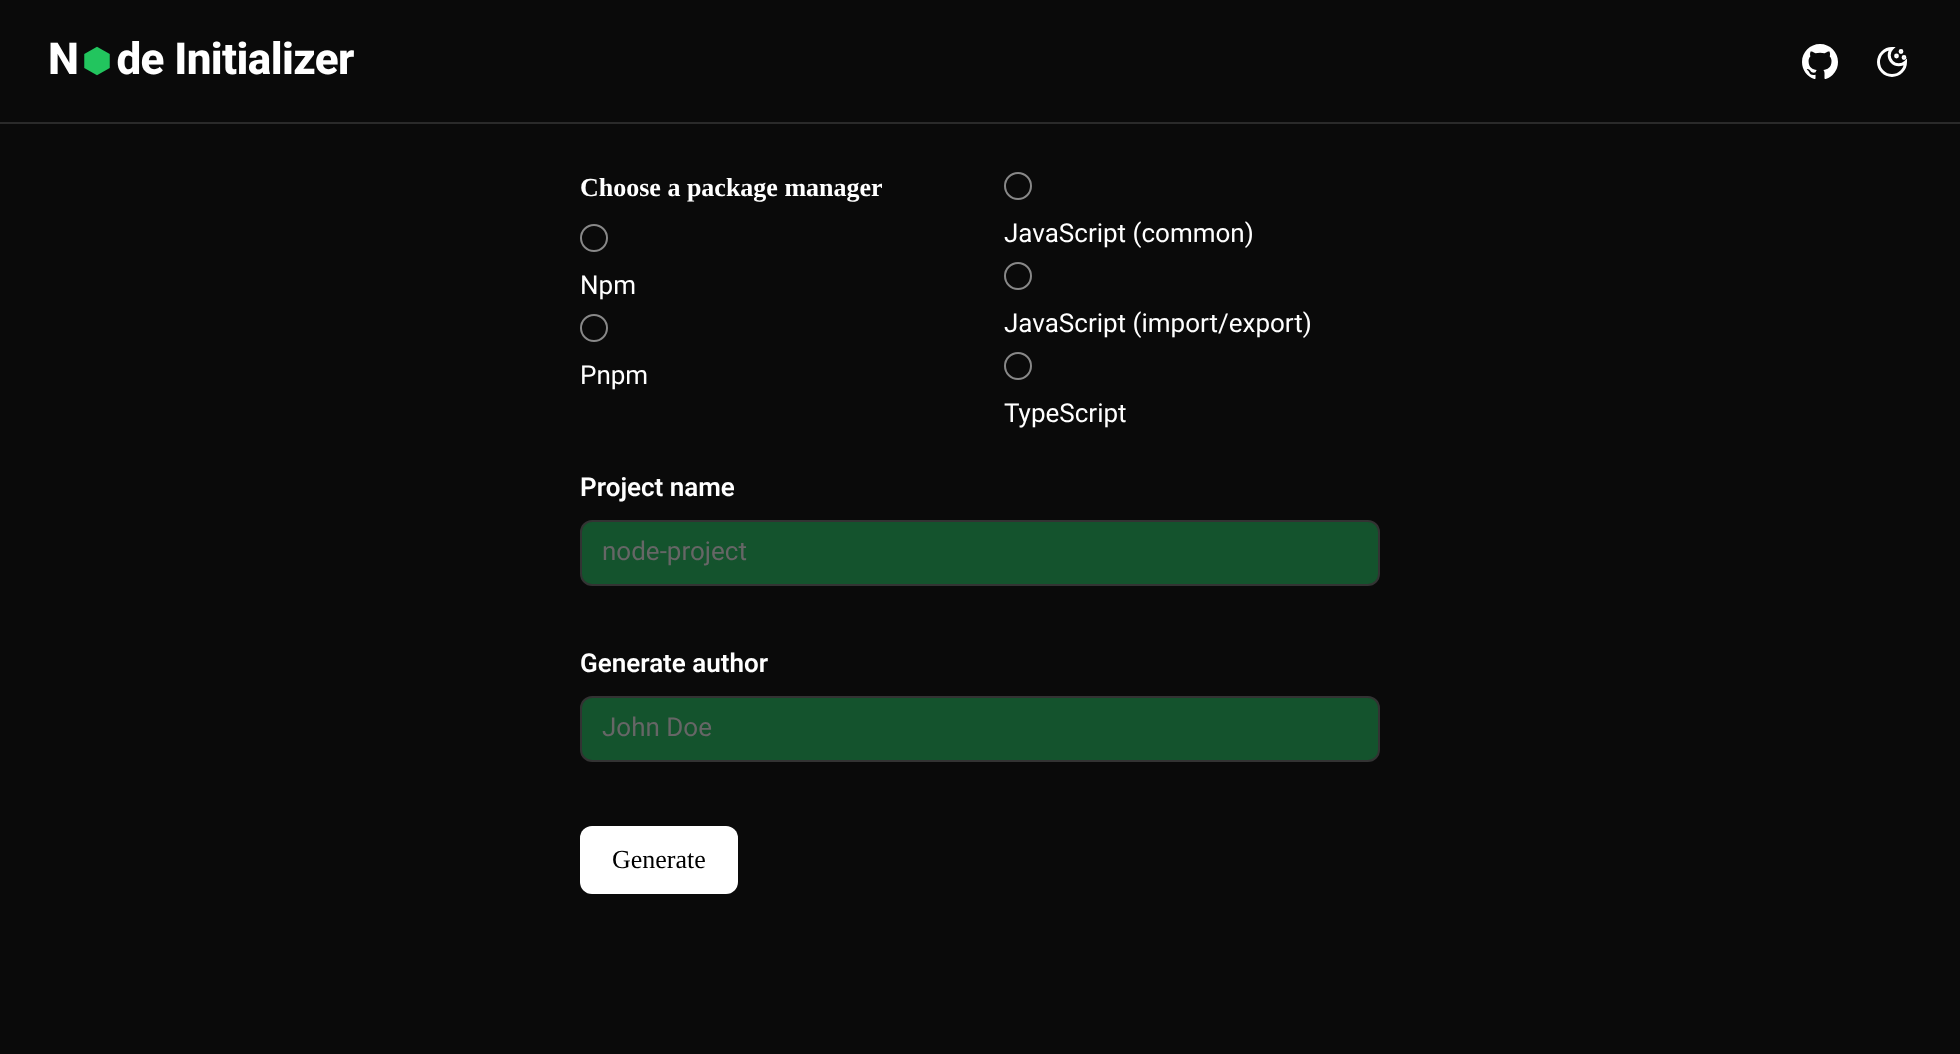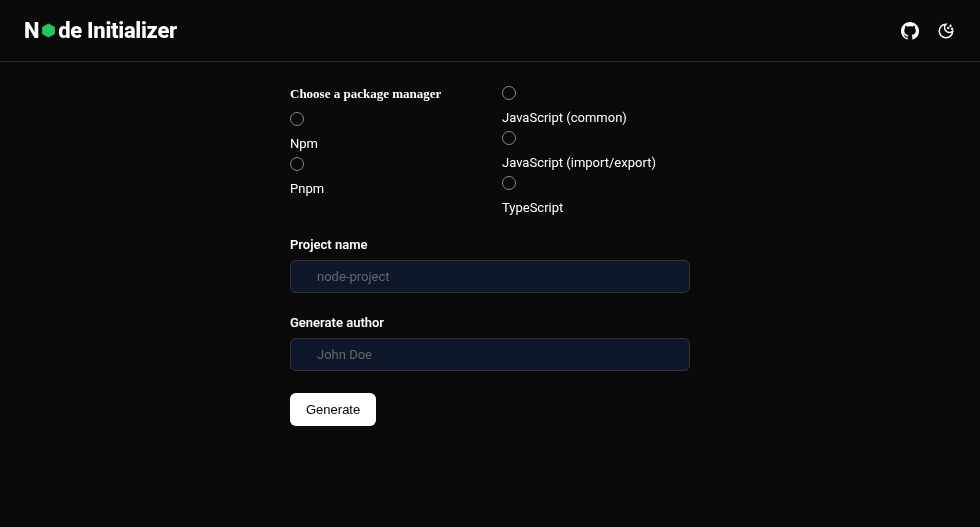--- a/index.html
+++ b/index.html
@@ -72,50 +72,50 @@
       flex-direction: column;
     }
     .radio-circle {
       width: 14px;
       height: 14px;
       border: 1.5px solid #888;
       border-radius: 50%;
       flex-shrink: 0;
     }
     .field-group {
-      margin-bottom: 22px;
+      margin-bottom: 32px;
     }
     .field-label {
       font-size: 13px;
       font-weight: 600;
       margin-bottom: 8px;
     }
     .text-input {
       width: 400px;
-      background: #0f172a;
+      background: #14532d;
       border: 1px solid #333;
       border-radius: 6px;
-      padding: 8px 26px;
+      padding: 8px 10px;
       color: #fff;
       font-size: 13px;
       font-family: inherit;
     }
     .text-input::placeholder {
       color: #666;
     }
     .generate-btn {
       background: #fff;
       color: #000;
       border: none;
       border-radius: 6px;
       padding: 9px 16px;
       font-size: 13px;
       font-weight: 500;
       cursor: pointer;
-      font-family: Liberation Sans, sans-serif;
+      font-family: Liberation Serif, serif;
     }
   </style>
 </head>
 <body>
 
 <div class="header">
   <div class="logo">
     <span>N</span>
     <span class="logo-hex">
       <svg width="17" height="17" viewBox="0 0 24 24" fill="#22c55e">

